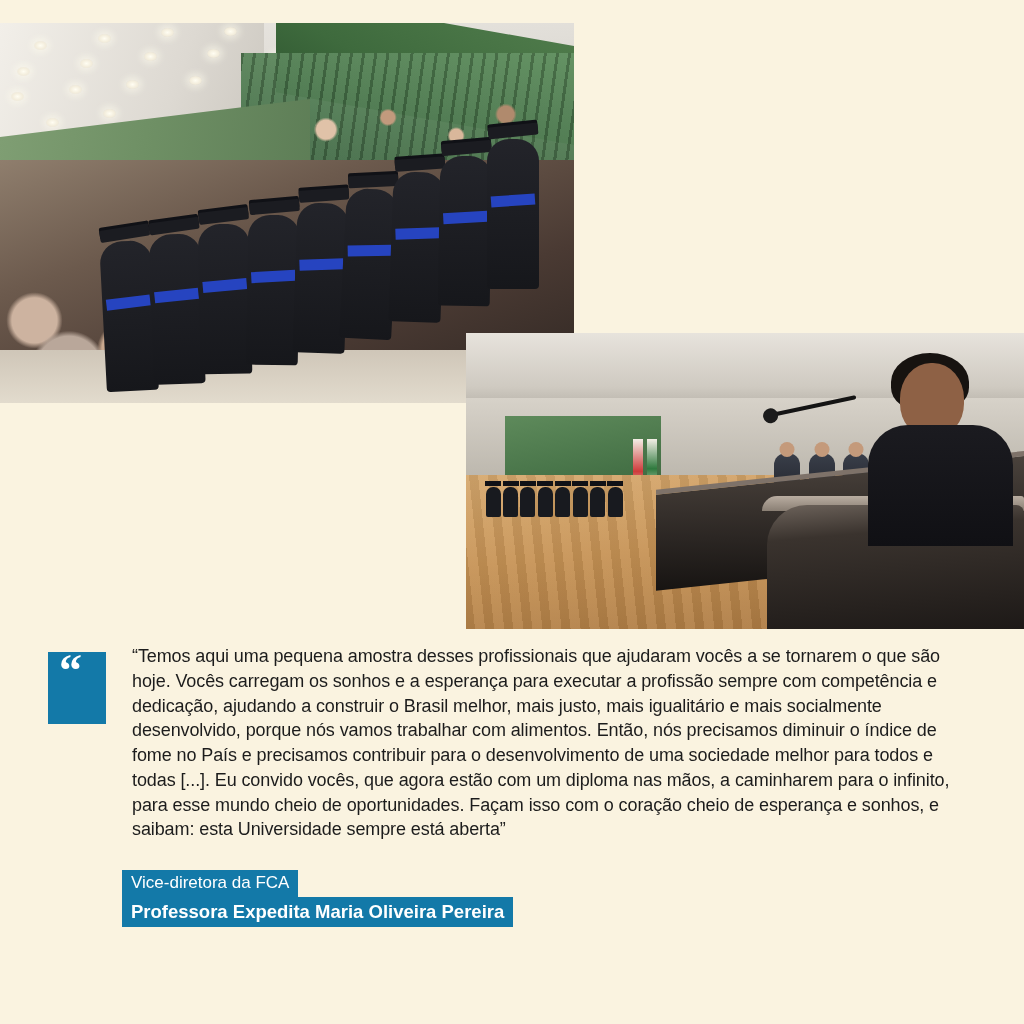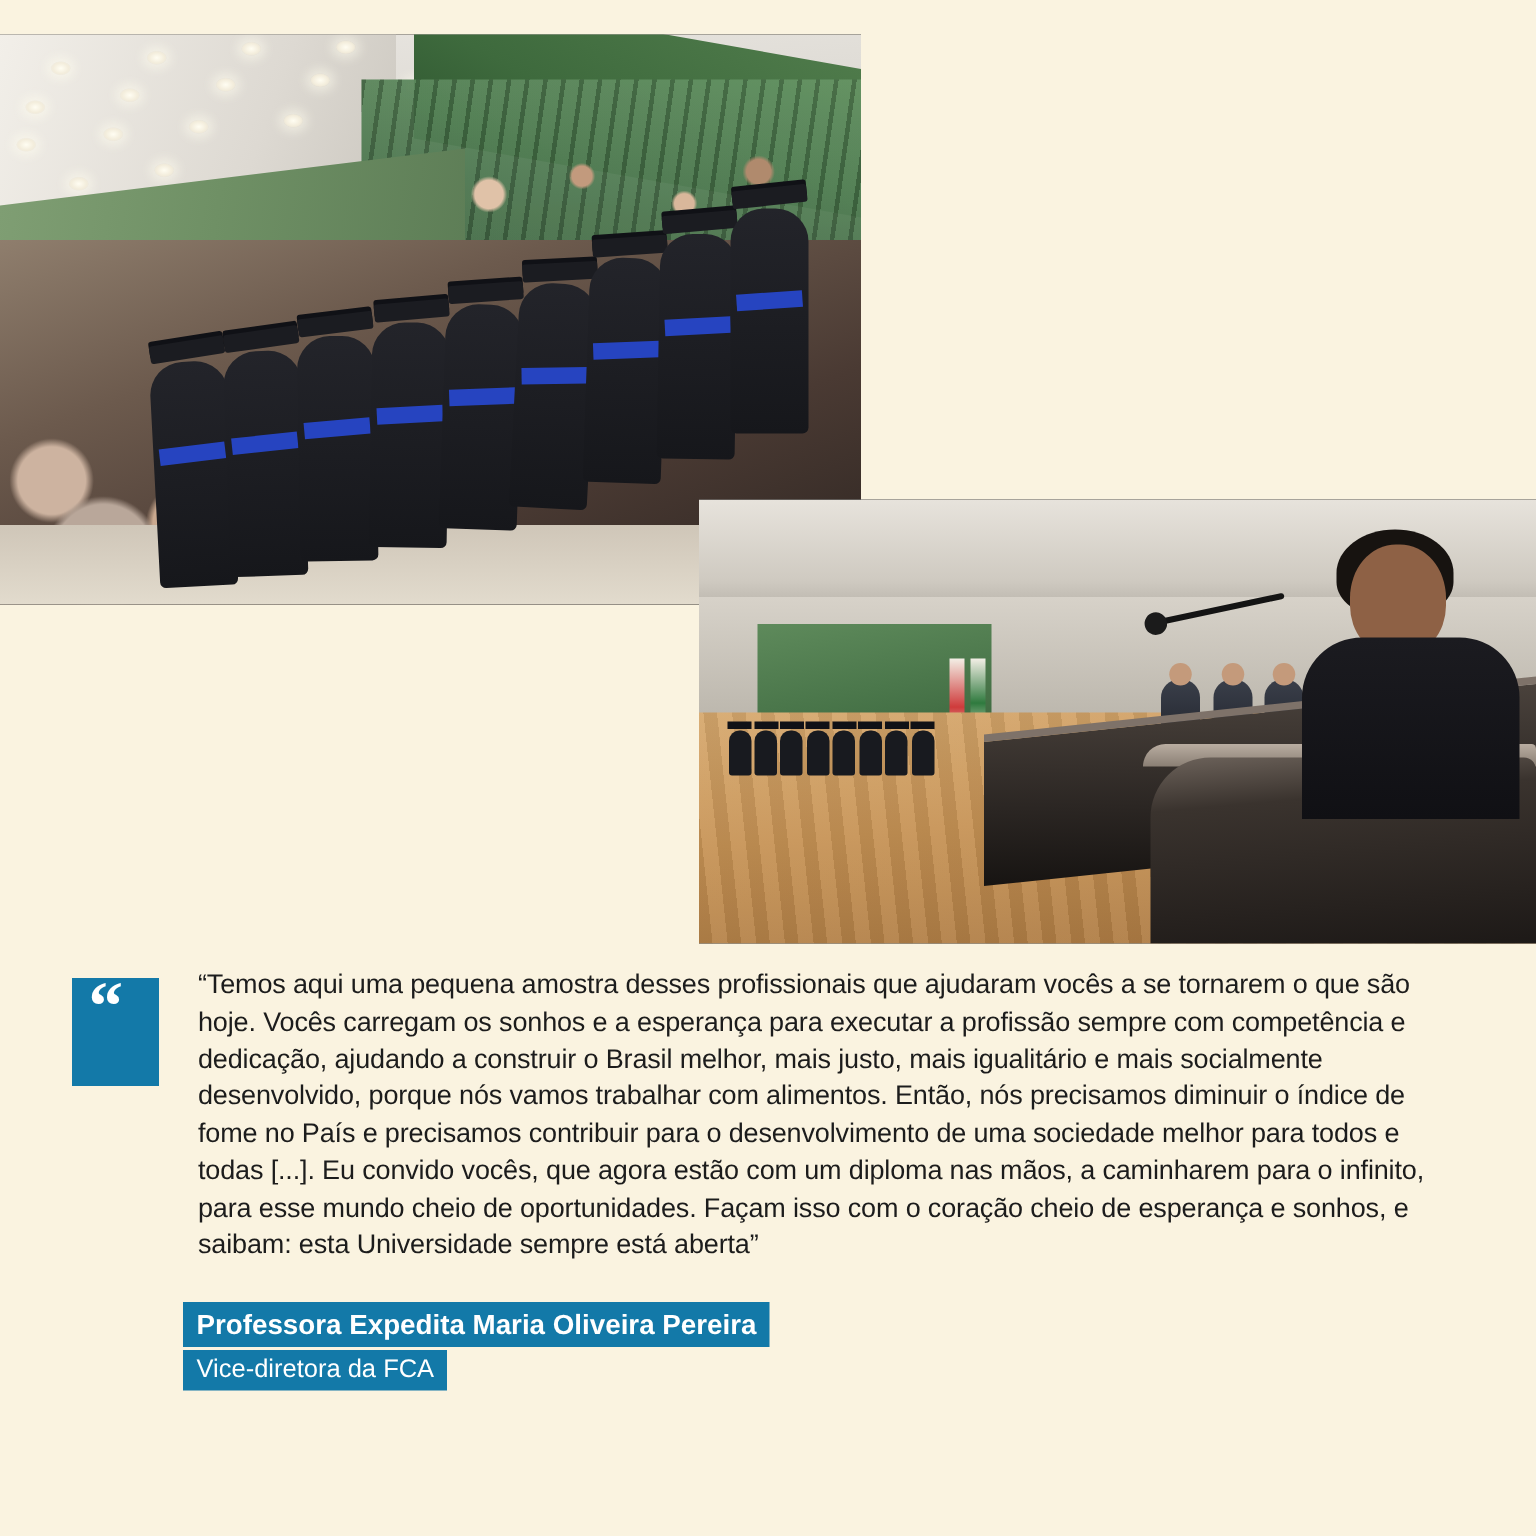--- a/index.html
+++ b/index.html
@@ -367,19 +367,19 @@
 <div class="quote-area">
   <div class="quote-row">
     <div class="quote-mark-box">
       <span>“</span>
     </div>
     <div class="quote-text">“Temos aqui uma pequena amostra desses profissionais que ajudaram vocês a se tornarem o que são hoje. Vocês carregam os sonhos e a esperança para executar a profissão sempre com competência e dedicação, ajudando a construir o Brasil melhor, mais justo, mais igualitário e mais socialmente desenvolvido, porque nós vamos trabalhar com alimentos. Então, nós precisamos diminuir o índice de fome no País e precisamos contribuir para o desenvolvimento de uma sociedade melhor para todos e todas [...]. Eu convido vocês, que agora estão com um diploma nas mãos, a caminharem para o infinito, para esse mundo cheio de oportunidades. Façam isso com o coração cheio de esperança e sonhos, e saibam: esta Universidade sempre está aberta”</div>
   </div>
 
   <div class="attrib">
     <div>
+      <span class="attrib-role">Vice-diretora da FCA</span>
+    </div>
+    <div>
       <span class="attrib-name">Professora Expedita Maria Oliveira Pereira</span>
-    </div>
-    <div>
-      <span class="attrib-role">Vice-diretora da FCA</span>
     </div>
   </div>
 </div>
 
 </body></html>

